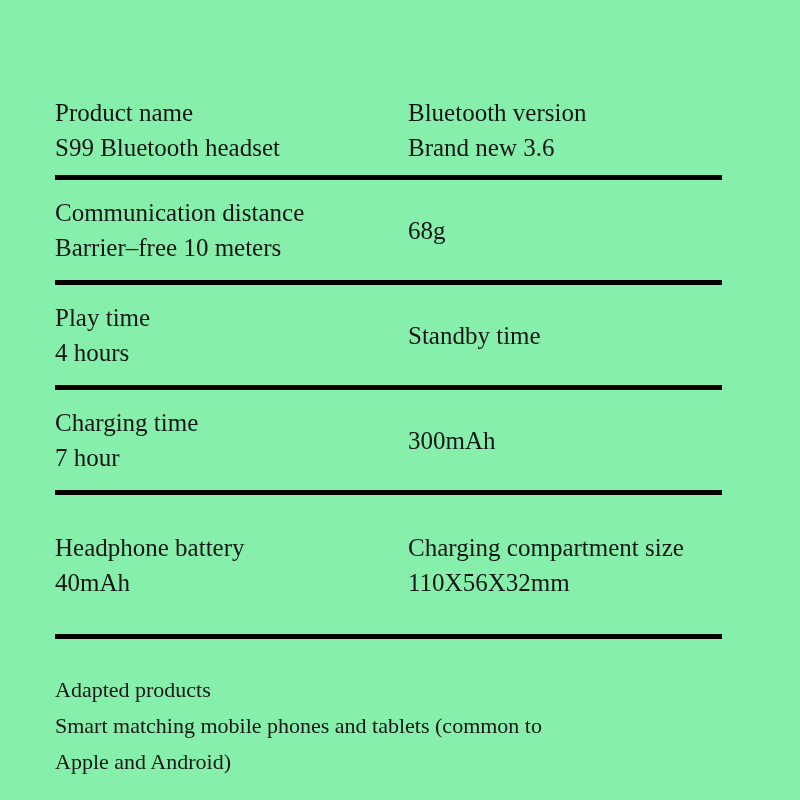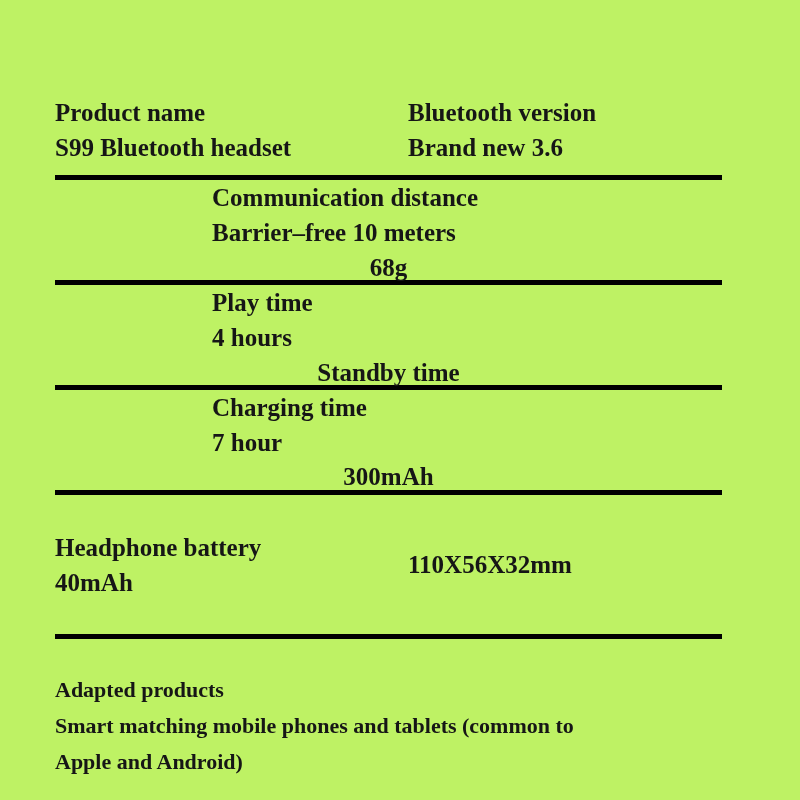--- a/index.html
+++ b/index.html
@@ -4,39 +4,39 @@
 <style>
   html, body {
     margin: 0;
     padding: 0;
     background: #ffffff;
   }
   .sheet {
     position: relative;
     width: 800px;
     height: 800px;
-    background: #bef264;
+    background: #86efac;
     font-family: "Liberation Serif", "DejaVu Serif", serif;
-    font-weight: 700;
+    font-weight: 400;
     color: #161616;
     overflow: hidden;
   }
   .spec-table {
     position: absolute;
     left: 55px;
     top: 85px;
     width: 667px;
   }
   .row {
     display: flex;
     align-items: center;
     border-bottom: 5px solid #000000;
   }
   .row-1 { height: 90px; }
-  .row-2, .row-3, .row-4 { height: 100px; flex-direction: column; }
+  .row-2, .row-3, .row-4 { height: 100px; }
   .row-5 { height: 139px; }
   .col {
     font-size: 25px;
     line-height: 35px;
   }
   .col.left {
     width: 353px;
     padding-right: 12px;
     box-sizing: border-box;
   }
@@ -100,20 +100,21 @@
         <div>300mAh</div>
       </div>
     </div>
 
     <div class="row row-5">
       <div class="col left">
         <div>Headphone battery</div>
         <div>40mAh</div>
       </div>
       <div class="col right">
+        <div>Charging compartment size</div>
         <div>110X56X32mm</div>
       </div>
     </div>
 
   </div>
 
   <div class="footer">
     <div>Adapted products</div>
     <div>Smart matching mobile phones and tablets (common to</div>
     <div>Apple and Android)</div>

